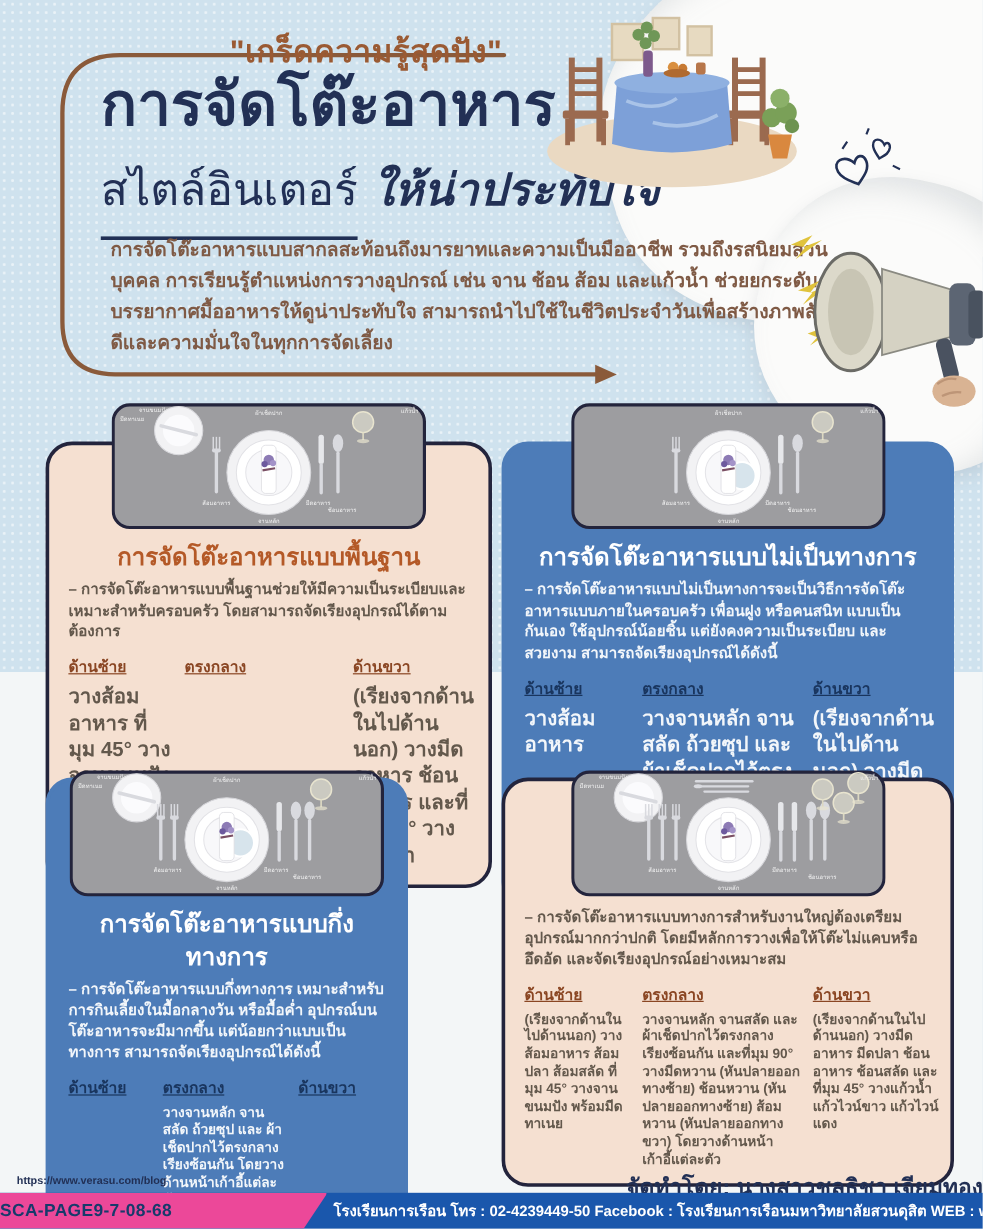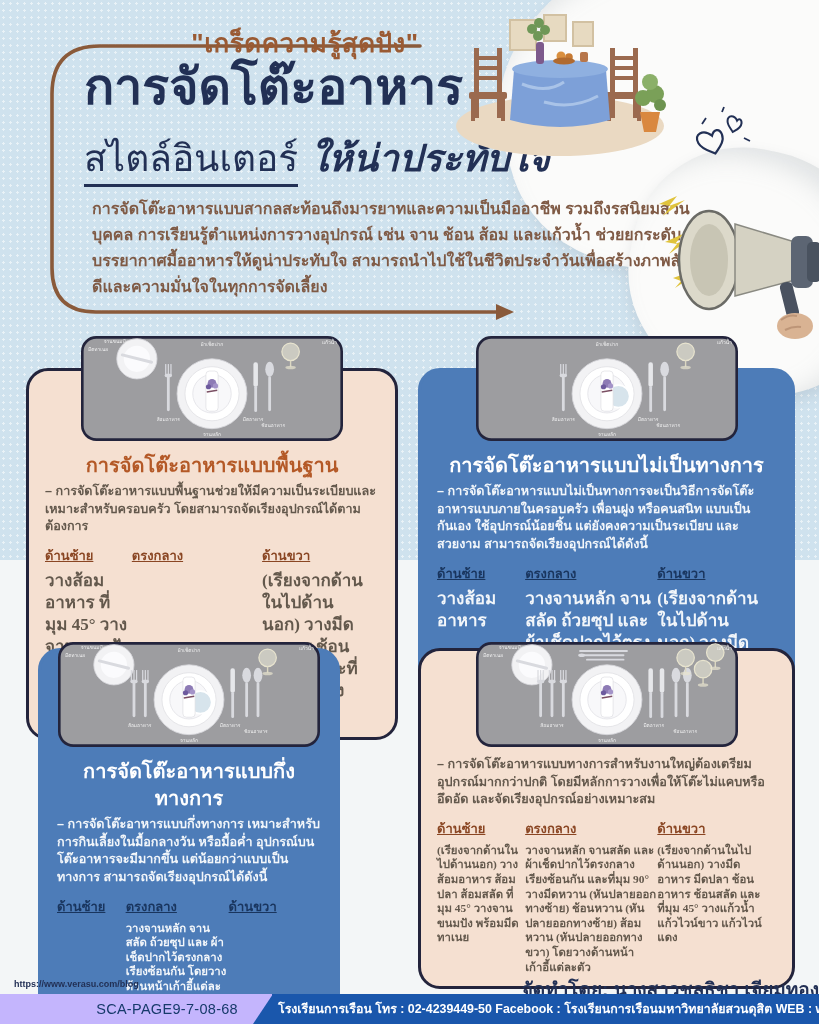--- a/index.html
+++ b/index.html
@@ -27,21 +27,21 @@
   .bracket { position:absolute; left:30px; top:30px; width:520px; height:300px; }
   .tagline {
     position:absolute; left:140px; top:22px; width:330px; text-align:center;
     font-size:26px; font-weight:700; color:#9a5a33; letter-spacing:.5px;
   }
   .main-title {
     position:absolute; left:84px; top:56px; width:480px;
     font-size:50px; font-weight:800; color:#223055; line-height:1.25;
   }
   .subtitle { position:absolute; left:84px; top:128px; width:620px; font-size:37px; color:#223055; }
-  .subtitle .u { font-weight:500; border-bottom:3px solid #223055; padding-bottom:5px; }
+  .subtitle .u { font-weight:500; border-bottom:3px solid #223055; padding-bottom:18px; }
   .subtitle .b { font-weight:800; font-style:italic; margin-left:12px; }
   .intro {
     position:absolute; left:92px; top:196px; width:636px;
     font-size:16px; font-weight:700; color:#7f5a45; line-height:1.62;
   }
   .illus { position:absolute; left:452px; top:12px; width:218px; height:148px; }
   .hearts { position:absolute; left:692px; top:106px; width:62px; height:60px; }
   .mega { position:absolute; right:-6px; top:180px; width:168px; height:162px; }
 
   
@@ -54,43 +54,43 @@
   .photo { display:block; margin:0 auto; width:262px; }
   .photo svg { display:block; width:262px; height:115px; }
   .row1 .photo { margin-top:-50px; }
   .row2 .photo { margin-top:-24px; }
   .card-title { text-align:center; font-size:20px; font-weight:800; margin-top:6px; line-height:1.35; }
   .beige .card-title { color:#b45927; }
   .blue  .card-title { color:#ffffff; }
   .card-desc { margin-top:4px; font-size:12.6px; font-weight:600; line-height:1.4; }
   .beige .card-desc { color:#63584c; }
   .blue  .card-desc { color:#f2f6fa; }
-  .cols { display:grid; grid-template-columns: 26% 39% 31%; margin-top:9px;font-family:Liberation Serif, serif; }
+  .cols { display:grid; grid-template-columns: 26% 39% 31%; column-gap:10px; margin-top:9px; }
   .col-h { font-size:13px; font-weight:800; text-decoration:underline; margin-bottom:4px; }
   .beige .col-h { color:#8a4623; }
   .blue  .col-h { color:#19355e; }
   .col-t { font-size:17px; font-weight:600; line-height:1.3; }
   .row2 .col-t { font-size:11.4px; line-height:1.28; }
   .beige .col-t { color:#63584c; }
   .blue  .col-t { color:#f2f6fa; }
 
   
   .src-link {
     position:absolute; left:14px; top:979px; font-size:9px; color:#223055;
     font-weight:600;
   }
   .credit {
     position:absolute; right:0; top:974px; font-size:19px; font-weight:800; color:#223055;
   }
   .footer-bar { position:absolute; left:0; bottom:0; width:819px; height:30px; background:#1a57ac; }
   .footer-code {
-    position:absolute; left:0; bottom:0; width:272px; height:30px; background:#c4b5fd;
+    position:absolute; left:0; bottom:0; width:272px; height:30px; background:#ec4899;
     clip-path: polygon(0 0, 273px 0, 253px 100%, 0 100%);
-    line-height:30px; text-align:right; padding-right:34px;
-    color:#173a6b; font-weight:400; font-size:14.5px; letter-spacing:.3px;
+    line-height:30px; text-align:left; padding-right:34px;
+    color:#173a6b; font-weight:700; font-size:14.5px; letter-spacing:.3px;
   }
   .footer-info {
     position:absolute; left:278px; right:4px; bottom:0; height:30px; line-height:30px;
     color:#ffffff; font-size:12.4px; font-weight:700; text-align:center; white-space:nowrap;
   }
 </style>
 </head>
 <body>
 
 <div class="bg-top"></div>
@@ -179,21 +179,21 @@
   <ellipse cx="52" cy="80" rx="30" ry="49" fill="#dcd9ca" stroke="#6b6b66" stroke-width="2.5"></ellipse>
   <ellipse cx="52" cy="80" rx="19" ry="36" fill="#c8c5b4"></ellipse>
   <polygon points="78,44 138,62 138,100 78,116" fill="#d5d2c3" stroke="#8a8a82" stroke-width="1.5"></polygon>
   <rect x="134" y="56" width="22" height="52" rx="7" fill="#5c6573"></rect>
   <rect x="150" y="62" width="14" height="40" rx="5" fill="#49525f"></rect>
   <rect x="126" y="102" width="13" height="36" rx="5" fill="#4a5260" transform="rotate(-14 132 120)"></rect>
   <ellipse cx="138" cy="146" rx="18" ry="13" fill="#d9b393"></ellipse>
   <path d="M124 140 q8 -6 16 -4 M128 150 q8 -4 16 -3" stroke="#bd9577" stroke-width="2" fill="none"></path>
 </svg>
 
-<section class="card beige row1" style="left:26px; top:368px; width:372px; min-height:262px;">
+<section class="card beige row1" style="left:38px; top:368px; width:372px; min-height:262px;">
   <div class="photo">
       <svg viewBox="0 0 300 120">
         <rect x="1.5" y="1.5" width="297" height="117" rx="16" fill="#9d9da0" stroke="#23243c" stroke-width="3"></rect>
         <circle cx="150" cy="66" r="40" fill="#f2f2f4" stroke="#d6d6da" stroke-width="1"></circle>
         <circle cx="150" cy="66" r="31" fill="#ffffff" stroke="#e2e2e6" stroke-width="1"></circle>
         <circle cx="150" cy="66" r="22" fill="#f8f8fa" stroke="#e4e4e8" stroke-width="1"></circle>
         <rect x="143" y="40" width="14" height="46" rx="4" fill="#ffffff" stroke="#dedee2" stroke-width="0.8"></rect>
         <circle cx="150" cy="54" r="5" fill="#8d7bb5"></circle>
         <circle cx="146" cy="58" r="3" fill="#6d5a9e"></circle>
         <circle cx="154" cy="57" r="3" fill="#a393c8"></circle>

